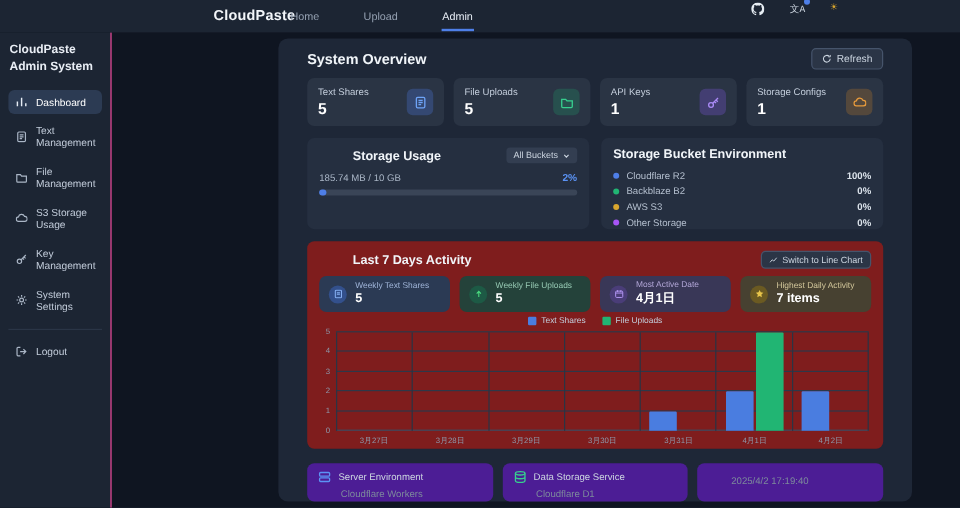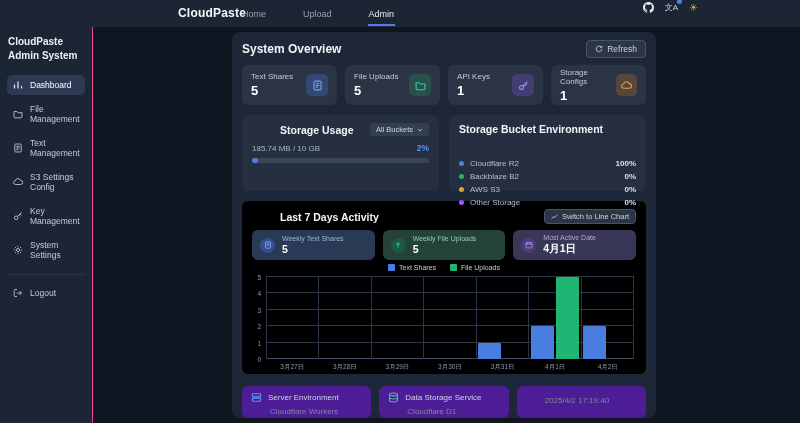--- a/index.html
+++ b/index.html
@@ -8,34 +8,34 @@
     background:#0f1521;font-family:"Liberation Sans",sans-serif;
     -webkit-font-smoothing:antialiased;
   }
   svg{display:block}
   
   .navbar{position:absolute;top:0;left:0;right:0;height:27px;background:#1c2533;z-index:5;}
   .brand{position:absolute;left:178px;top:6px;font-size:12px;font-weight:bold;color:#f3f6fa;letter-spacing:.2px;}
   .nav-links{position:absolute;left:241px;top:0;height:27px;display:flex;gap:35px;align-items:center;}
   .nav-link{font-size:9px;color:#95a1b2;padding:7px 1px 5px;cursor:pointer;border-bottom:2px solid transparent;}
   .nav-link.active{color:#e6ecf4;border-bottom-color:#4e7fe8;}
-  .nav-icons{position:absolute;right:102px;top:0;height:15px;display:flex;gap:11px;align-items:center;}
+  .nav-icons{position:absolute;right:102px;top:0;height:15px;display:flex;gap:21px;align-items:center;font-family:Liberation Mono, monospace;}
   .lang-icon{position:relative;font-size:8px;color:#cdd6e1;}
   .lang-icon .globe{position:absolute;top:-3px;right:-4px;width:5px;height:5px;border-radius:50%;background:#4e7fe8;}
   .sun-icon{color:#d9a62e;font-size:10px;line-height:1;}
   
   .sidebar{position:absolute;top:27px;left:0;bottom:0;width:93px;background:#1c2533;border-right:1px solid #ec4899;box-sizing:border-box;padding:6px 7px;}
   .sidebar-title{color:#e9eef5;font-size:10px;font-weight:bold;line-height:1.4;margin:2px 1px 12px;}
   .side-item{display:flex;align-items:center;gap:7px;padding:5px 6px;margin-bottom:4px;border-radius:5px;color:#c2ccda;font-size:8.5px;cursor:pointer;}
   .side-item.active{background:#2c3b53;color:#ffffff;}
   .side-item .ic{flex:0 0 auto;color:#aab6c6;}
   .side-item.active .ic{color:#e6ecf4;}
   .side-divider{border-top:1px solid #2a3546;margin:9px 0 8px;}
   
-  .panel{position:absolute;left:232px;top:32px;width:424px;height:386px;background:#1e2737;border-radius:8px;padding:9px 10px;box-sizing:border-box;}
+  .panel{position:absolute;left:232px;top:32px;width:528px;height:386px;background:#1e2737;border-radius:8px;padding:9px 24px;box-sizing:border-box;}
   .panel-head{display:flex;justify-content:space-between;align-items:center;height:16px;}
   .panel-title{font-size:12px;font-weight:bold;color:#f1f5f9;}
   .btn{display:flex;align-items:center;gap:4px;background:#2b3546;border:1px solid #46546b;border-radius:4px;color:#ccd5e0;font-size:8.5px;padding:3px 8px;cursor:pointer;}
   .btn .ic{color:#ccd5e0;}
   
   .stats-row{display:flex;gap:8px;margin-top:8px;}
   .stat-card{flex:1;height:40px;background:#2a3444;border-radius:6px;padding:6px 9px;box-sizing:border-box;display:flex;justify-content:space-between;align-items:center;}
   .stat-label{font-size:8px;color:#c2ccda;}
   .stat-value{font-size:13px;font-weight:bold;color:#ffffff;margin-top:2px;}
   .stat-icon{width:22px;height:22px;border-radius:5px;display:flex;align-items:center;justify-content:center;}
@@ -47,27 +47,27 @@
   .storage-row{display:flex;gap:10px;margin-top:10px;}
   .sec-card{flex:1;background:#252f40;border-radius:6px;padding:8px 10px;box-sizing:border-box;height:76px;}
   .sec-head{display:flex;justify-content:space-between;align-items:center;margin-left:28px;}
   .sec-title{font-size:10.5px;font-weight:bold;color:#f1f5f9;}
   .mini-select{display:flex;align-items:center;gap:4px;background:#333e51;border-radius:3px;padding:2px 6px;font-size:7.5px;color:#ccd5e0;cursor:pointer;}
   .usage-line{display:flex;justify-content:space-between;align-items:center;margin-top:7px;}
   .usage-text{font-size:8px;color:#a9b5c5;}
   .usage-pct{font-size:8.5px;font-weight:bold;color:#5b93f5;}
   .progress{margin-top:5px;height:5px;background:#3a4557;border-radius:3px;position:relative;}
   .progress .fill{position:absolute;left:0;top:0;bottom:0;width:2%;min-width:6px;background:#4e7fe8;border-radius:3px;}
-  .dist-rows{margin-top:22px;}
+  .dist-rows{margin-top:5px;}
   .dist-row{display:flex;align-items:center;height:13px;}
   .dot{width:5px;height:5px;border-radius:50%;margin-right:6px;flex:0 0 auto;}
   .dist-label{font-size:8px;color:#b4bfce;flex:1;}
   .dist-value{font-size:8px;color:#dbe2ea;font-weight:bold;}
   
-  .activity-card{margin-top:10px;background:#000000;border-radius:6px;padding:8px 10px;box-sizing:border-box;height:173px;}
+  .activity-card{margin-top:10px;background:#7f1d1d;border-radius:6px;padding:8px 10px;box-sizing:border-box;height:173px;}
   .mini-row{display:flex;gap:8px;margin-top:6px;}
   .mini-card{flex:1;height:30px;border-radius:6px;padding:3px 8px;box-sizing:border-box;display:flex;align-items:center;gap:7px;}
   .mini-card.m0{background:#2b3a54;}
   .mini-card.m1{background:#24423a;}
   .mini-card.m2{background:#393757;}
   .mini-card.m3{background:#474131;}
   .mini-ic{width:15px;height:15px;border-radius:50%;display:flex;align-items:center;justify-content:center;flex:0 0 auto;}
   .m0 .mini-ic{background:#33508c;color:#85aef2;}
   .m1 .mini-ic{background:#1d5a45;color:#4ade80;}
   .m2 .mini-ic{background:#4a3d78;color:#b496f5;}
@@ -130,41 +130,41 @@
     <span class="ic">
         <svg width="10" height="10" viewBox="0 0 10 10" stroke="currentColor" stroke-width="1.2" fill="none">
           <path d="M1.5 8.5V4.5M5 8.5V1.5M8.5 8.5V6"></path>
         </svg>
       </span>
     <span>Dashboard</span>
   </div>
   <div class="side-item">
     <span class="ic">
         <svg width="10" height="10" viewBox="0 0 10 10" stroke="currentColor" stroke-width="1" fill="none">
-          <path d="M1 2.5h3l1 1.2h4v4.3a.8.8 0 0 1-.8.8H1.8a.8.8 0 0 1-.8-.8z"></path>
-        </svg>
-      </span>
-    <span>File Management</span>
-  </div>
-  <div class="side-item">
-    <span class="ic">
-        <svg width="10" height="10" viewBox="0 0 10 10" stroke="currentColor" stroke-width="1" fill="none">
           <rect x="1.8" y="1" width="6.4" height="8" rx="1"></rect>
           <path d="M3.4 3.4h3.2M3.4 5h3.2M3.4 6.6h2"></path>
         </svg>
       </span>
     <span>Text Management</span>
   </div>
   <div class="side-item">
     <span class="ic">
         <svg width="10" height="10" viewBox="0 0 10 10" stroke="currentColor" stroke-width="1" fill="none">
+          <path d="M1 2.5h3l1 1.2h4v4.3a.8.8 0 0 1-.8.8H1.8a.8.8 0 0 1-.8-.8z"></path>
+        </svg>
+      </span>
+    <span>File Management</span>
+  </div>
+  <div class="side-item">
+    <span class="ic">
+        <svg width="10" height="10" viewBox="0 0 10 10" stroke="currentColor" stroke-width="1" fill="none">
           <path d="M2.6 7.5a1.9 1.9 0 0 1-.2-3.8 2.6 2.6 0 0 1 5-.4 2.1 2.1 0 0 1 .3 4.2z"></path>
         </svg>
       </span>
-    <span>S3 Settings Config</span>
+    <span>S3 Storage Usage</span>
   </div>
   <div class="side-item">
     <span class="ic">
         <svg width="10" height="10" viewBox="0 0 10 10" stroke="currentColor" stroke-width="1" fill="none">
           <circle cx="3.2" cy="6.8" r="1.8"></circle>
           <path d="M4.5 5.5 8.5 1.5M7 3l1.3 1.3M5.8 4.2 7 5.4"></path>
         </svg>
       </span>
     <span>Key Management</span>
   </div>
@@ -345,20 +345,31 @@
             <svg width="8" height="8" viewBox="0 0 10 10" stroke="currentColor" stroke-width="1" fill="none">
               <rect x="1.3" y="2" width="7.4" height="6.6" rx="1"></rect>
               <path d="M1.3 4h7.4M3.3 1v2M6.7 1v2"></path>
             </svg>
           </span>
         <div>
             <div class="mini-label">Most Active Date</div>
         <div class="mini-value">4月1日</div>
           </div>
       </div>
+      <div class="mini-card m3">
+        <span class="mini-ic">
+            <svg width="8" height="8" viewBox="0 0 10 10" fill="currentColor">
+              <path d="M5 .8l1.2 2.5 2.7.4-2 1.9.5 2.7L5 7l-2.4 1.3.5-2.7-2-1.9 2.7-.4z"></path>
+            </svg>
+          </span>
+        <div>
+            <div class="mini-label">Highest Daily Activity</div>
+        <div class="mini-value">7 items</div>
+          </div>
+      </div>
     </div>
 
     <div class="chart">
       <div class="legend">
           <div class="legend-item">
             <span class="legend-swatch" style="background: rgb(74, 125, 224);"></span>
             <span>Text Shares</span>
           </div>
           <div class="legend-item">
             <span class="legend-swatch" style="background: rgb(33, 181, 115);"></span>

